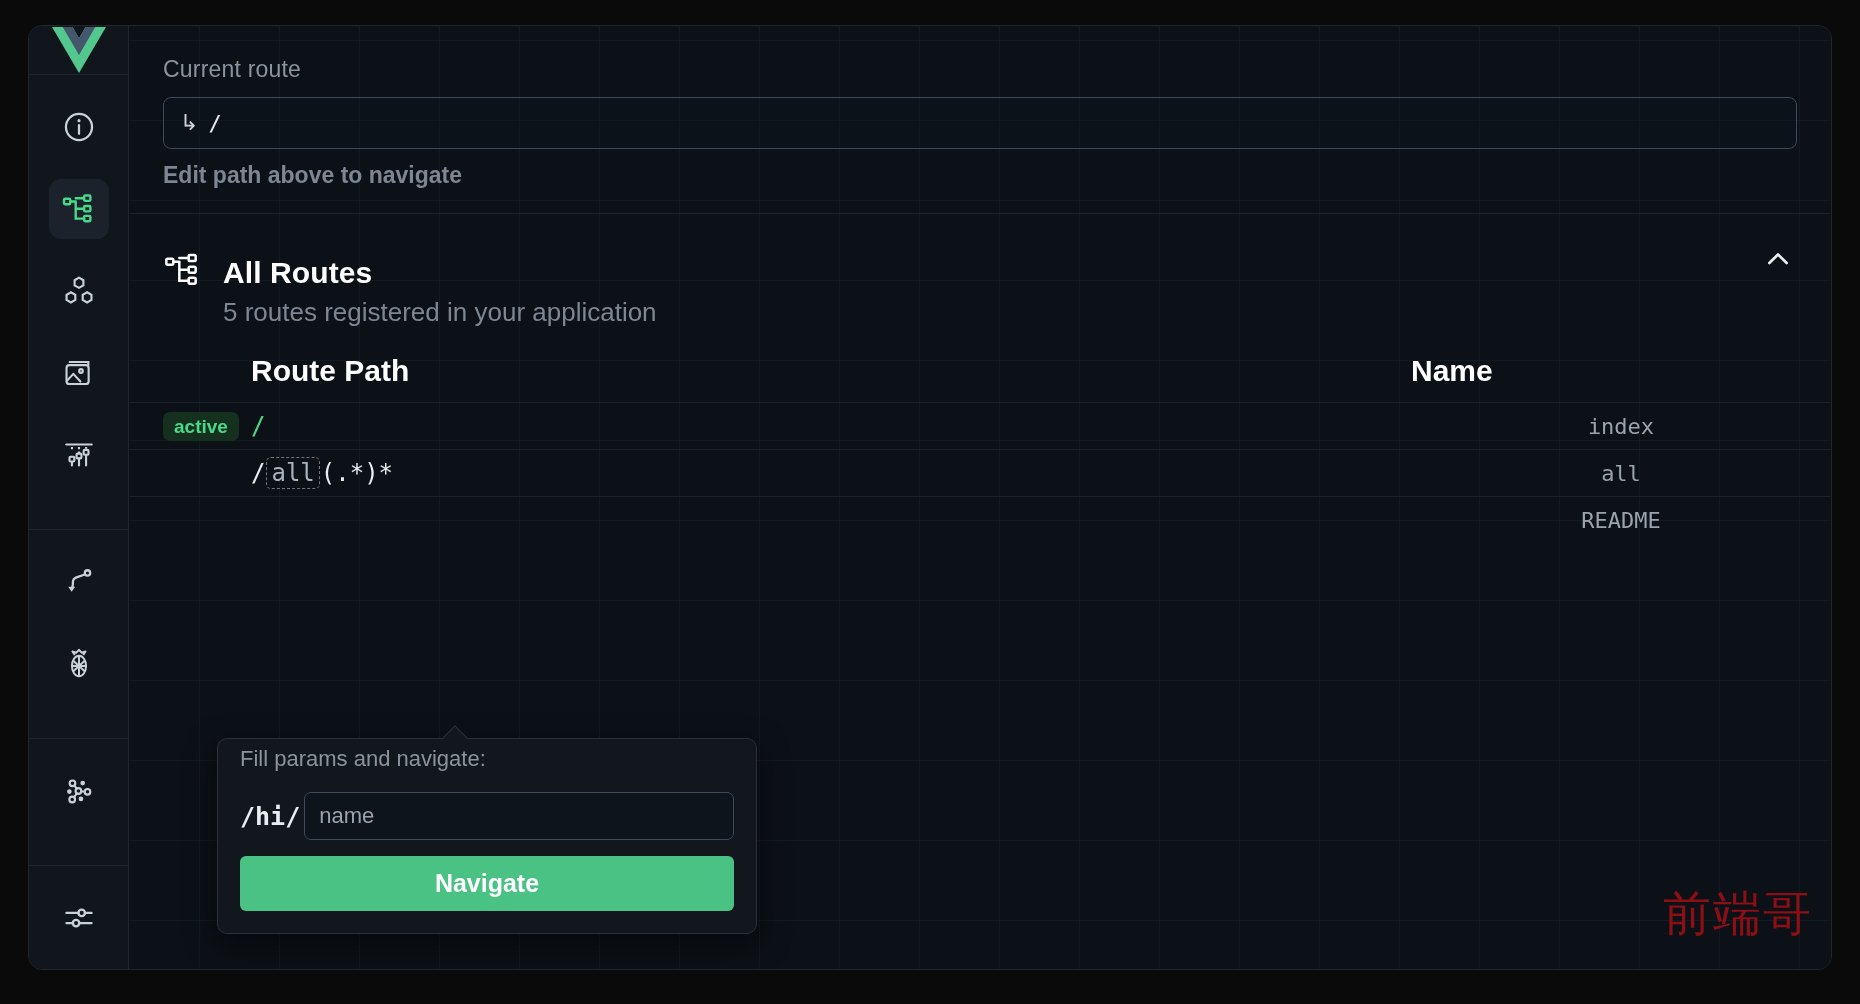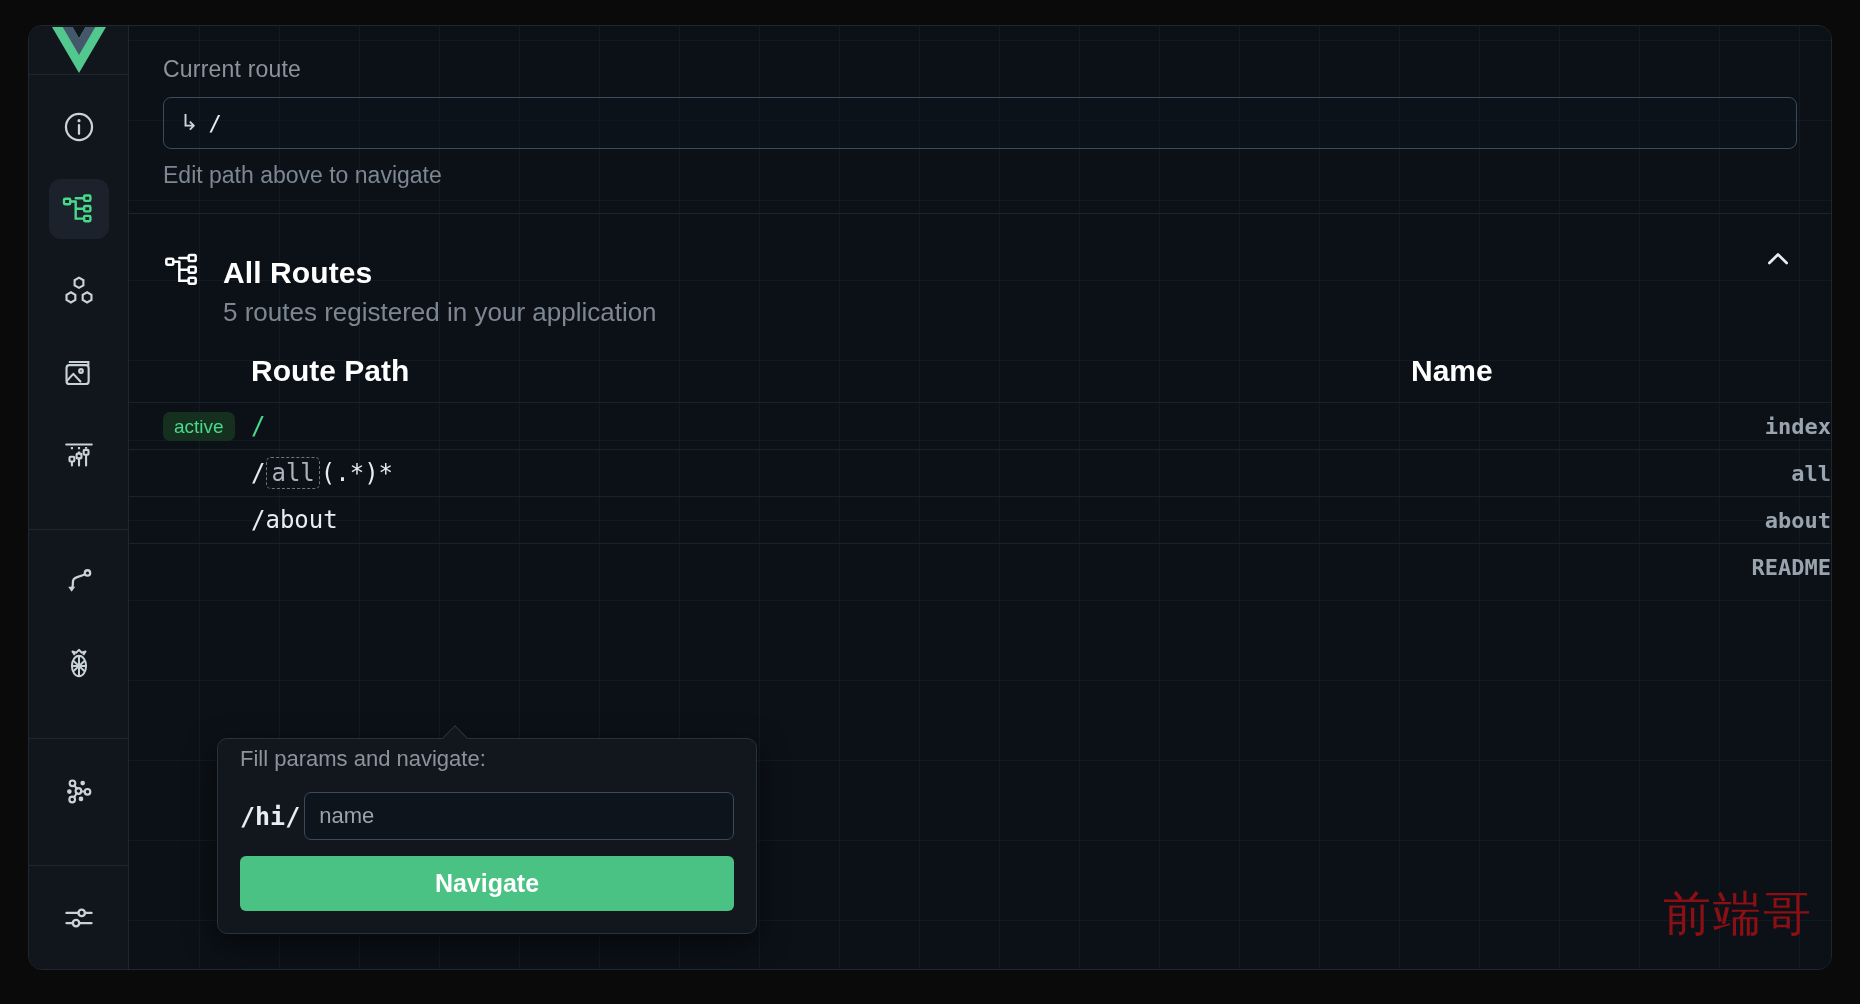--- a/index.html
+++ b/index.html
@@ -74,21 +74,21 @@
     border-radius: 8px;
     background: rgba(13,20,30,0.45);
     display: flex; align-items: center;
     padding: 0 16px;
     gap: 10px;
   }
   .route-input .arrow { color: #cdd5de; font-size: 22px; line-height: 1; }
   .route-input .val {
     color: #e6edf3; font-family: "DejaVu Sans Mono", monospace; font-size: 22px;
   }
-  .hint { font-size: 23px; color: #7d8793; margin-top: 13px; }
+  .hint { font-size: 23px; color: #7d8793; margin-top: 13px; font-weight: bold; }
 
   .divider { height: 1px; background: #1d242d; margin: 24px 0 0 0; }
 
   
   .routes-head {
     display: flex; align-items: flex-start;
     padding: 26px 34px 20px 34px;
     position: relative;
   }
   .routes-head .tree-ico { margin-right: 20px; margin-top: 10px; }
@@ -107,30 +107,31 @@
     text-align: left;
     font-size: 30px; color: #fff; font-weight: 700;
     padding: 6px 0 14px 0;
     margin-top: 35px;
   }
   .tbl td { padding: 0; height: 47px; vertical-align: middle; }
   .tbl tr { border-top: 1px solid #1b222b; }
   .tbl thead tr { border-top: none; }
   .col-badge { width: 122px; padding-left: 34px !important; }
   .col-path  { }
-  .col-name  { text-align: right; padding-left: 0 !important; width: 420px; font-weight: bold; }
+  .col-name  { text-align: center; padding-left: 0 !important; width: 420px; }
 
   .badge {
     display: inline-block;
     background: #16301f;
     color: #49d98a;
     font-size: 19px;
     border-radius: 7px;
     padding: 5px 11px;
     line-height: 1;
+    font-weight: bold;
   }
   .path {
     font-family: "DejaVu Sans Mono", monospace;
     font-size: 24px;
     color: #e6edf3;
     white-space: nowrap;
   }
   .path.is-active { color: #49d98a; }
   .param {
     display: inline-block;
@@ -358,25 +359,20 @@
               <td class="col-path"><span class="path is-active"><span>/</span></span></td>
               <td class="col-name"><span class="name">index</span></td>
             </tr>
             <tr>
               <td class="col-badge"></td>
               <td class="col-path"><span class="path"><span>/</span><span class="param">all</span><span>(.*)*</span></span></td>
               <td class="col-name"><span class="name">all</span></td>
             </tr>
             <tr>
               <td class="col-badge"></td>
-              <td class="col-path"><span class="path"><span>/about</span></span></td>
-              <td class="col-name"><span class="name">about</span></td>
-            </tr>
-            <tr>
-              <td class="col-badge"></td>
               <td class="col-path"><span class="path"></span></td>
               <td class="col-name"><span class="name">README</span></td>
             </tr>
           </tbody>
       </table>
 
       <div class="popover">
         <div class="caret"></div>
         <div class="pop-title">Fill params and navigate:</div>
         <div class="pop-row">

